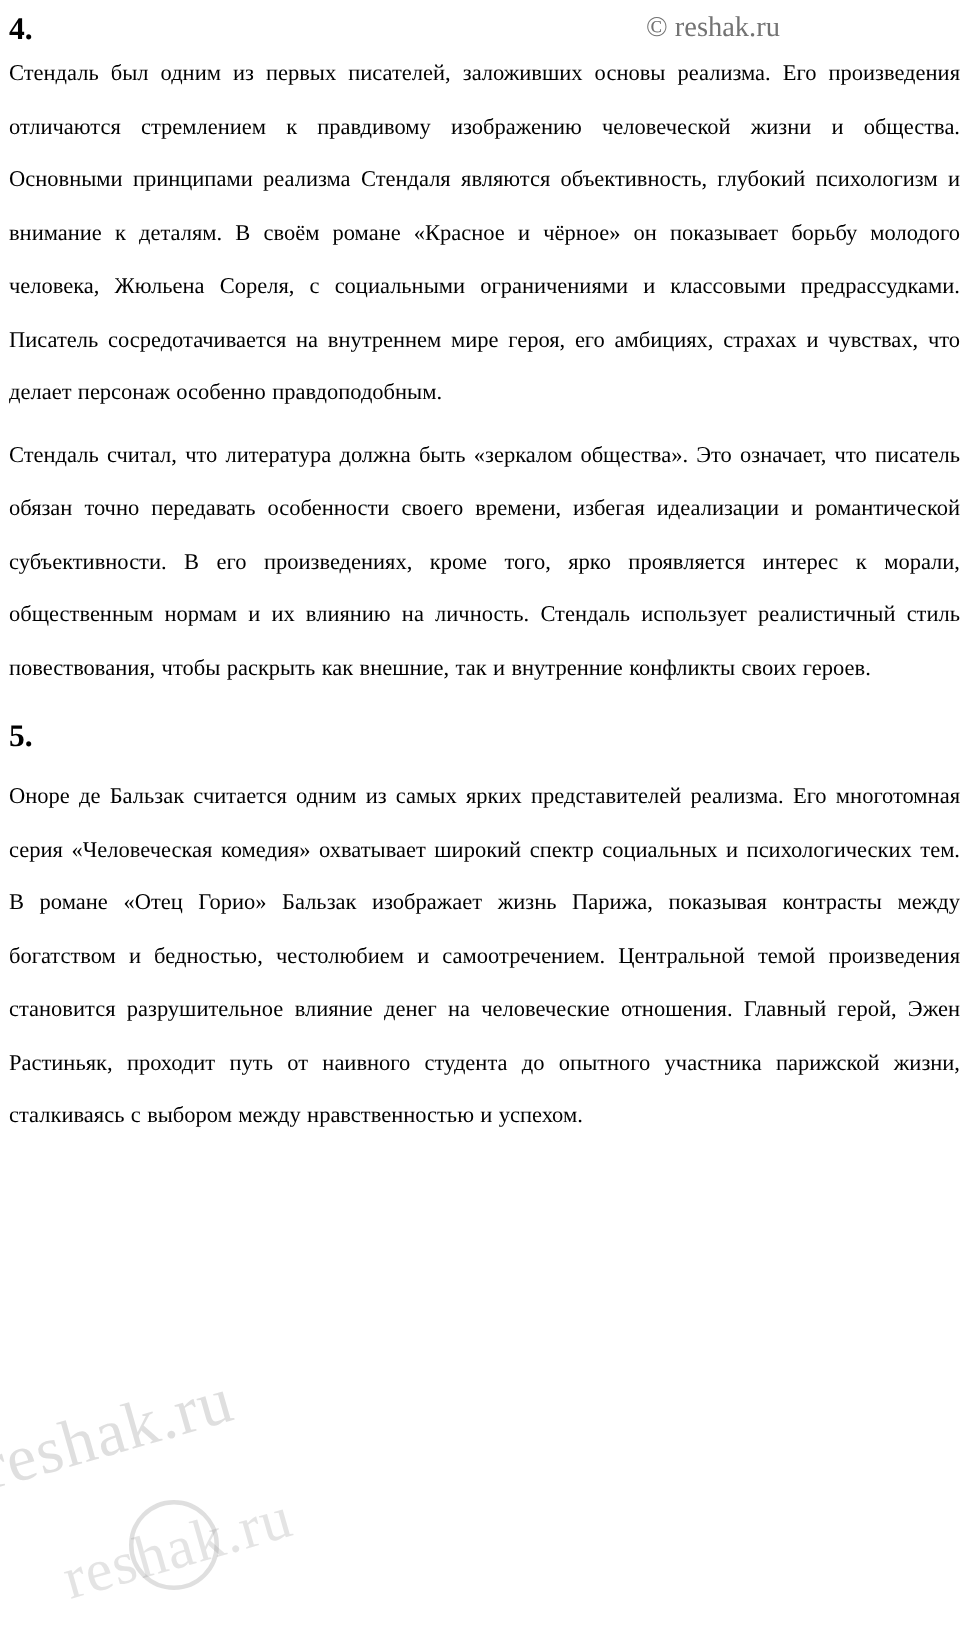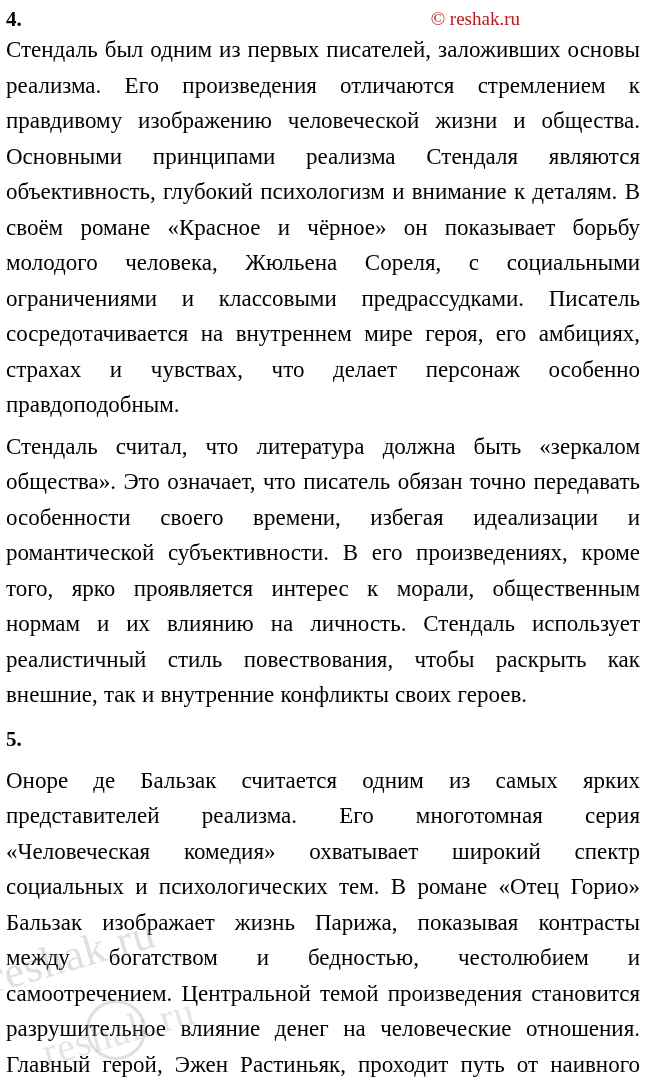--- a/index.html
+++ b/index.html
@@ -30,27 +30,27 @@
     line-height: 26px;
   }
   .item-number {
     font-size: 21px;
     font-weight: bold;
     font-family: "Liberation Serif", serif;
     letter-spacing: 0;
   }
   .watermark-top {
     font-size: 19px;
-    color: #b91c1c;
+    color: #737373;
     font-family: "Liberation Serif", serif;
     padding-right: 120px;
     white-space: nowrap;
   }
   .para {
-    font-size: 23px;
+    font-size: 15px;
     line-height: 35.5px;
     text-align: justify;
     text-justify: inter-word;
     margin: 0 0 6px 0;
     hyphens: none;
     word-spacing: 0.5px;
   }
   .para:last-child { margin-bottom: 0; }
   .section-label {
     font-size: 21px;

